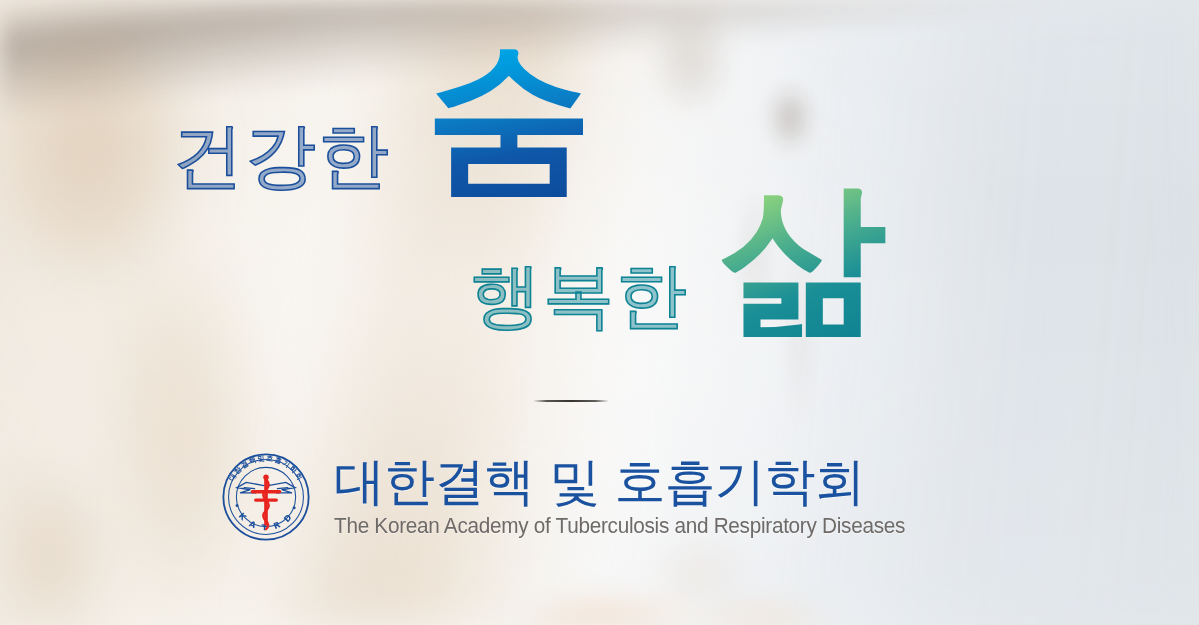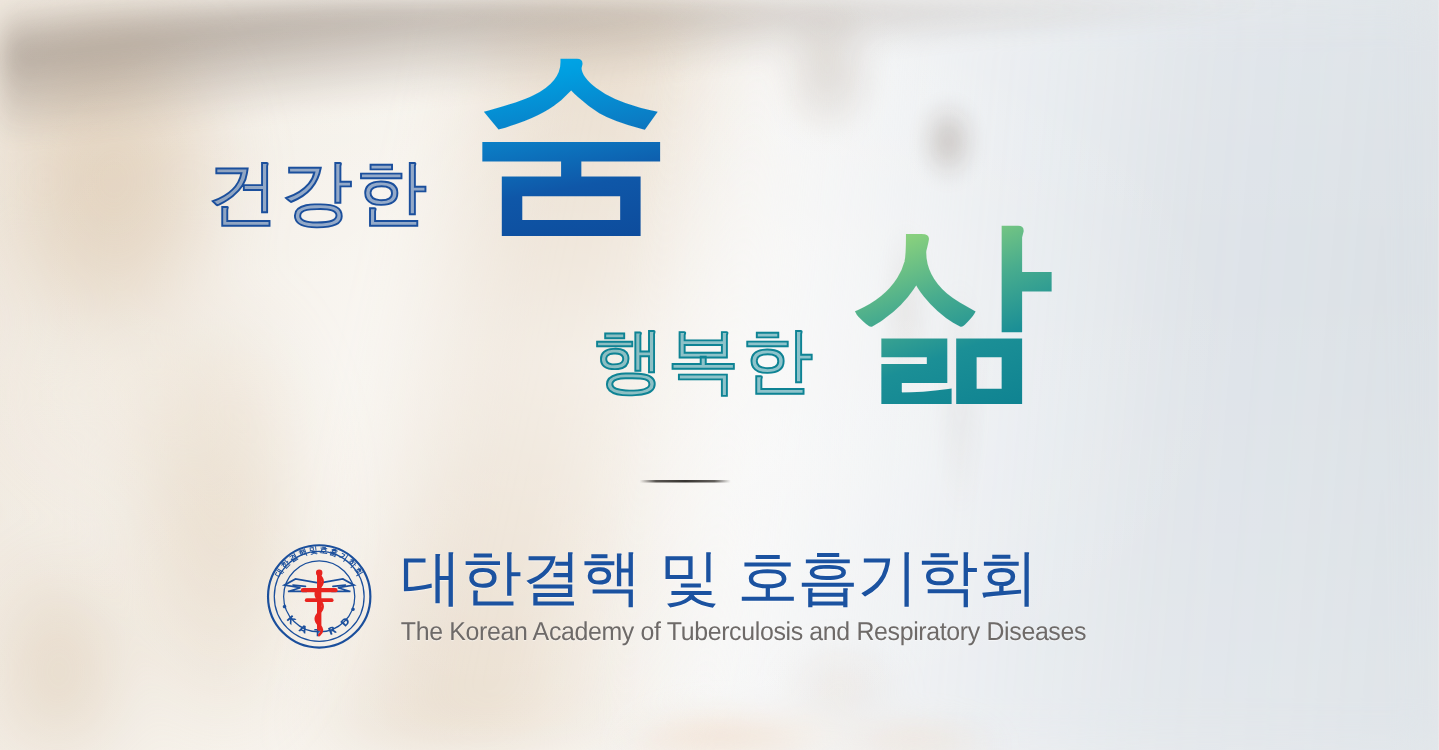--- a/index.html
+++ b/index.html
@@ -113,26 +113,26 @@
   
   .headline {
     position: absolute;
     display: flex;
     align-items: flex-end;
     white-space: nowrap;
     line-height: 1;
   }
 
   #headline-line-1 { left: 172px; top: 42px; }
-  #headline-line-2 { left: 494px; top: 182px; }
+  #headline-line-2 { left: 470px; top: 182px; }
 
   
   .word-thin {
-    font-family: Liberation Serif, serif;
-    font-size: 60px;
+    font-family: Liberation Sans, sans-serif;
+    font-size: 71px;
     font-weight: 400;
     letter-spacing: 2px;
     -webkit-text-stroke-width: 1.6px;
     color: transparent;
     padding-bottom: 6px;
   }
   #word-thin-healthy {
     -webkit-text-stroke-color: #1b4f9c;
     text-shadow: 0 0 1px rgba(27,79,156,0.45);
   }

